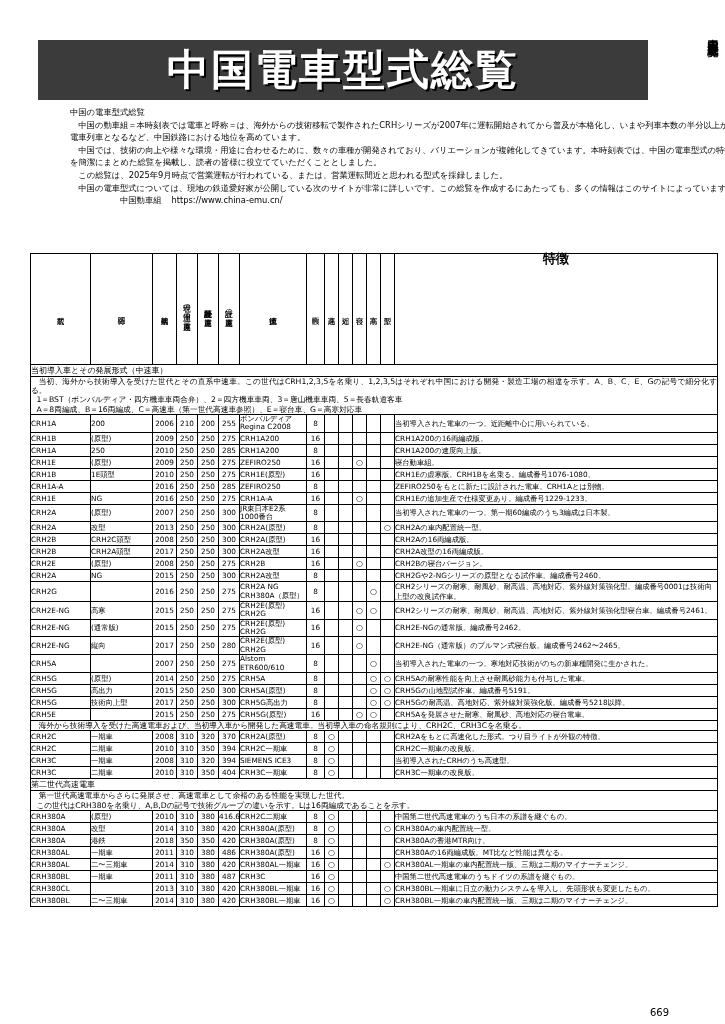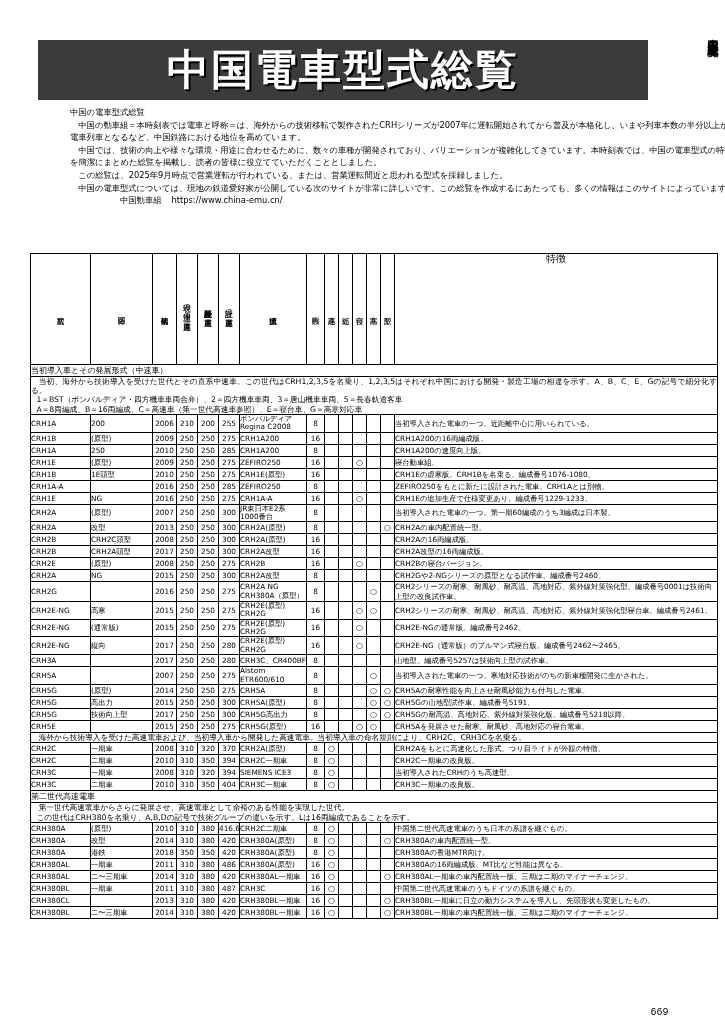--- a/index.html
+++ b/index.html
@@ -71,21 +71,21 @@
     vertical-align:top;
     padding-top:3px;
   }
   .vtext{
     writing-mode:vertical-rl; text-orientation:upright;
     display:inline-block;
     font-size:7.6px; line-height:9px;
     letter-spacing:0px;
     white-space:nowrap;
   }
-  .htext{font-size:10px;}
+  .htext{font-size:13px;font-weight:bold;}
 
   
   col.c-model{width:60px;}
   col.c-sub{width:62px;}
   col.c-year{width:24px;}
   col.c-cur{width:21px;}
   col.c-sus{width:21px;}
   col.c-max{width:21px;}
   col.c-tech{width:67px;}
   col.c-cars{width:18px;}
@@ -118,21 +118,21 @@
     margin-left:47px;
   }
   td.sec-desc .ind{text-indent:1em;display:block;}
   td.sec-desc .ind2{text-indent:0.7em;display:block;}
 
   .tech-2{line-height:8.4px;}
 
   
   .pageno{
     position:absolute; left:0; right:0; bottom:6px;
-    text-align:center; font-size:10px;font-family:Liberation Mono, monospace;
+    text-align:center; font-size:10px;
   }
   .pageno span{position:relative; left:297px;}
 </style>
 </head>
 <body>
 
 <div class="page">
 
   <div class="side-title">中国電車型式総覧</div>
 
@@ -489,36 +489,20 @@
             </div>
           </td>
           <td class="cars">16</td>
           <td class="mark"></td>
           <td class="mark"></td>
           <td class="mark">○</td>
           <td class="mark"></td>
           <td class="mark"></td>
           <td class="feat">CRH2E-NG（通常版）のプルマン式寝台版。編成番号2462〜2465。</td>
         </tr>
-        <tr class="datarow">
-          <td class="model">CRH3A</td>
-          <td class="sub"></td>
-          <td class="num">2017</td>
-          <td class="num">250</td>
-          <td class="num">250</td>
-          <td class="num">280</td>
-          <td class="tech">CRH3C、CR400BF</td>
-          <td class="cars">8</td>
-          <td class="mark"></td>
-          <td class="mark"></td>
-          <td class="mark"></td>
-          <td class="mark"></td>
-          <td class="mark"></td>
-          <td class="feat">山地型。編成番号5257は技術向上型の試作車。</td>
-        </tr>
         <tr class="datarow tall">
           <td class="model">CRH5A</td>
           <td class="sub"></td>
           <td class="num">2007</td>
           <td class="num">250</td>
           <td class="num">250</td>
           <td class="num">275</td>
           <td class="tech">
             <div class="tech-2">
               <div>Alstom</div>

